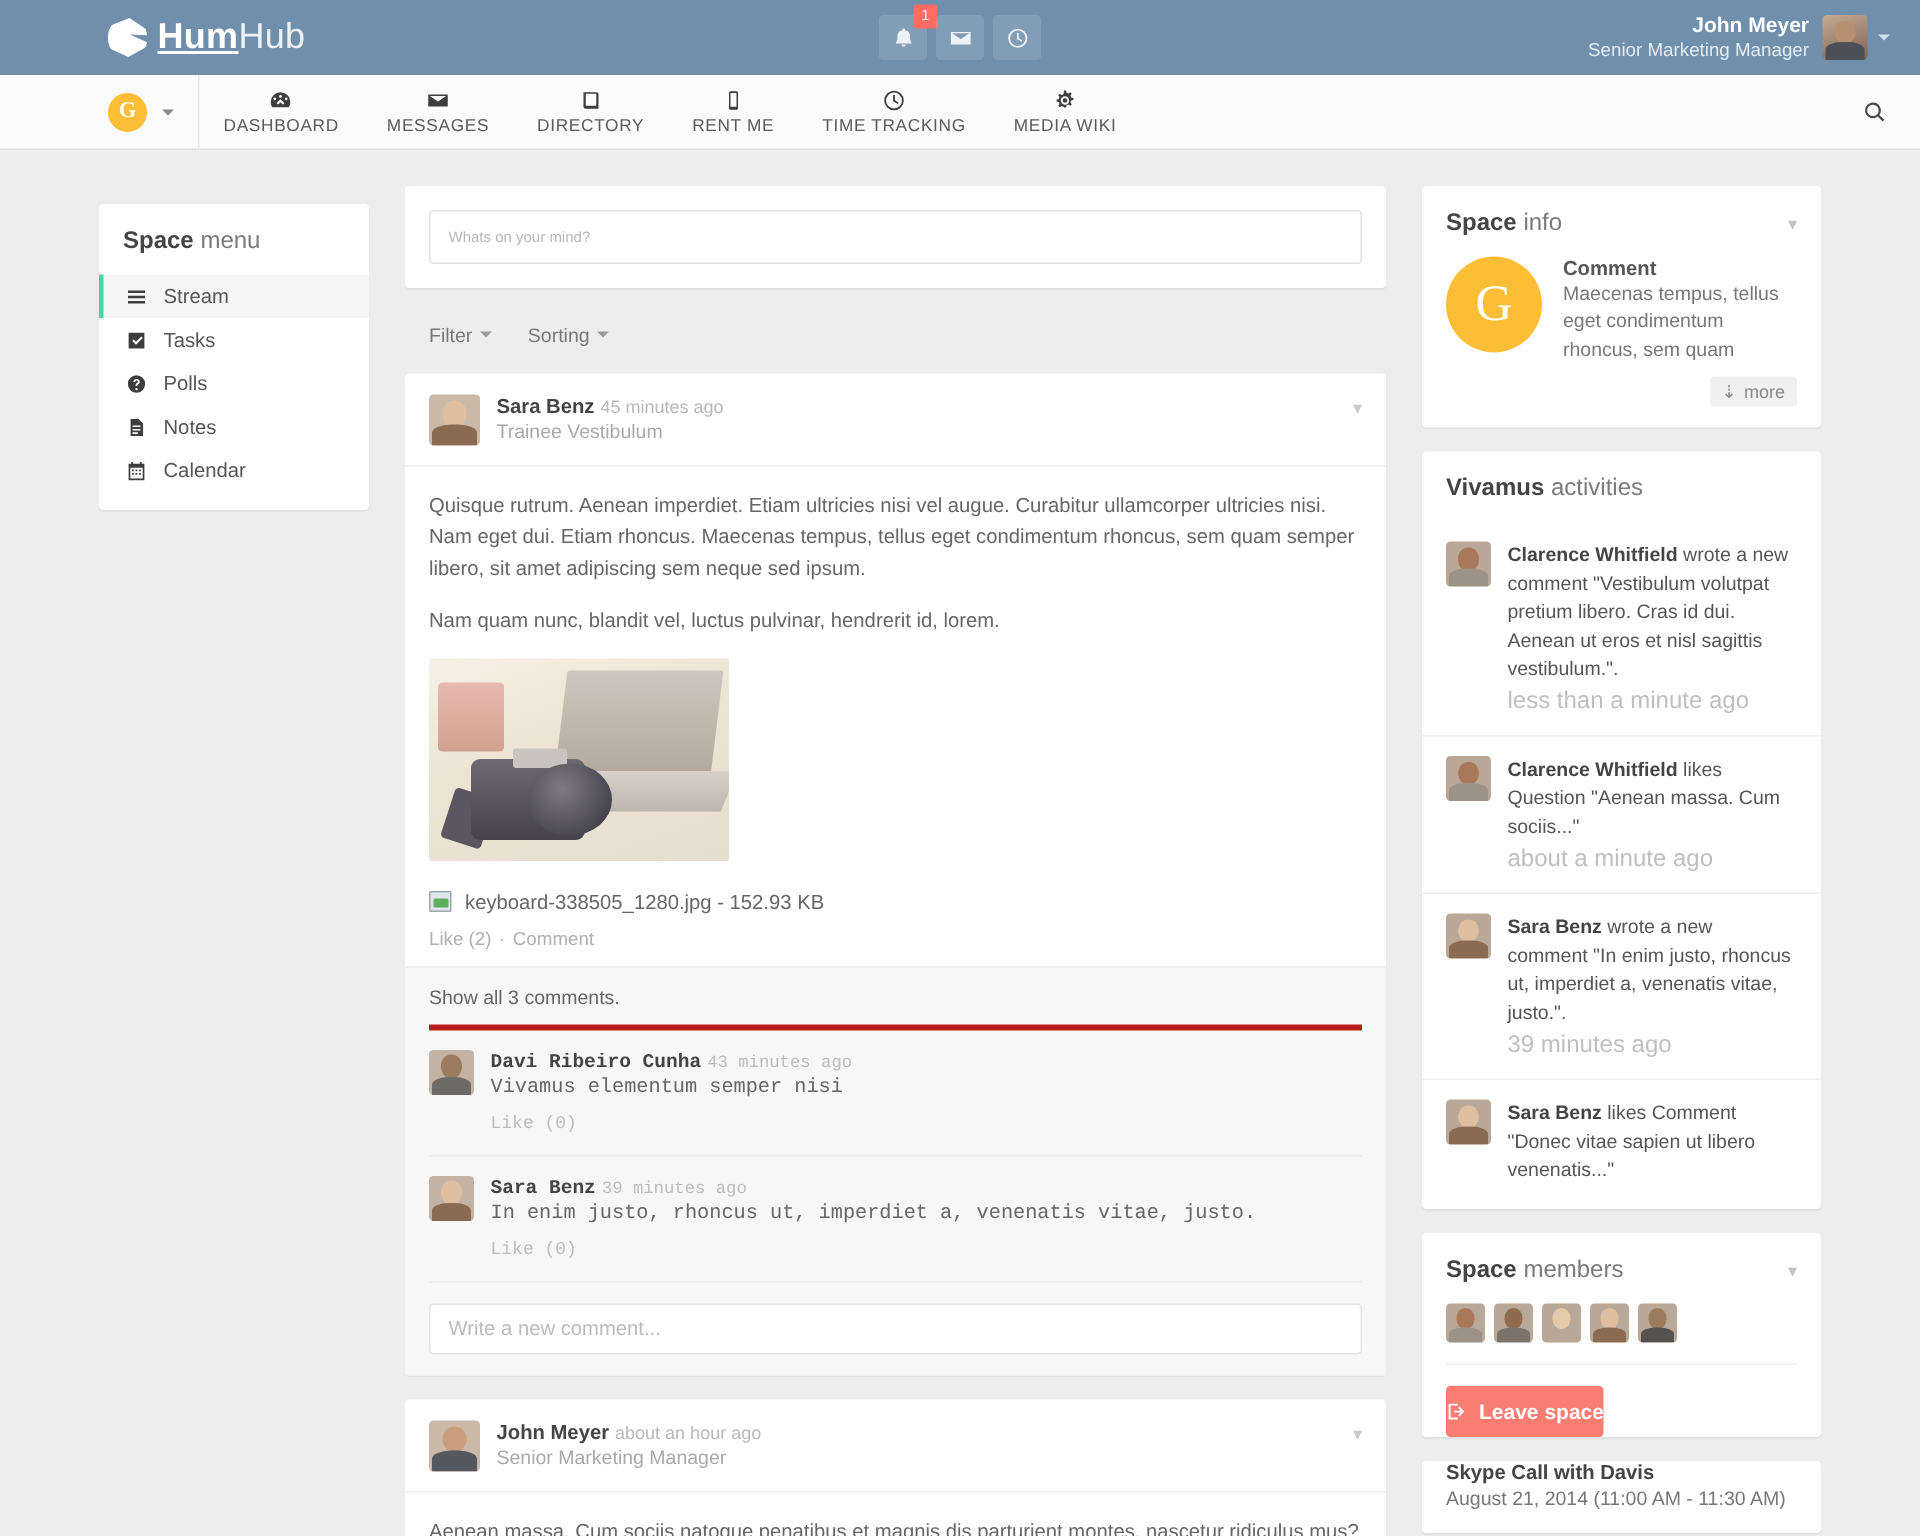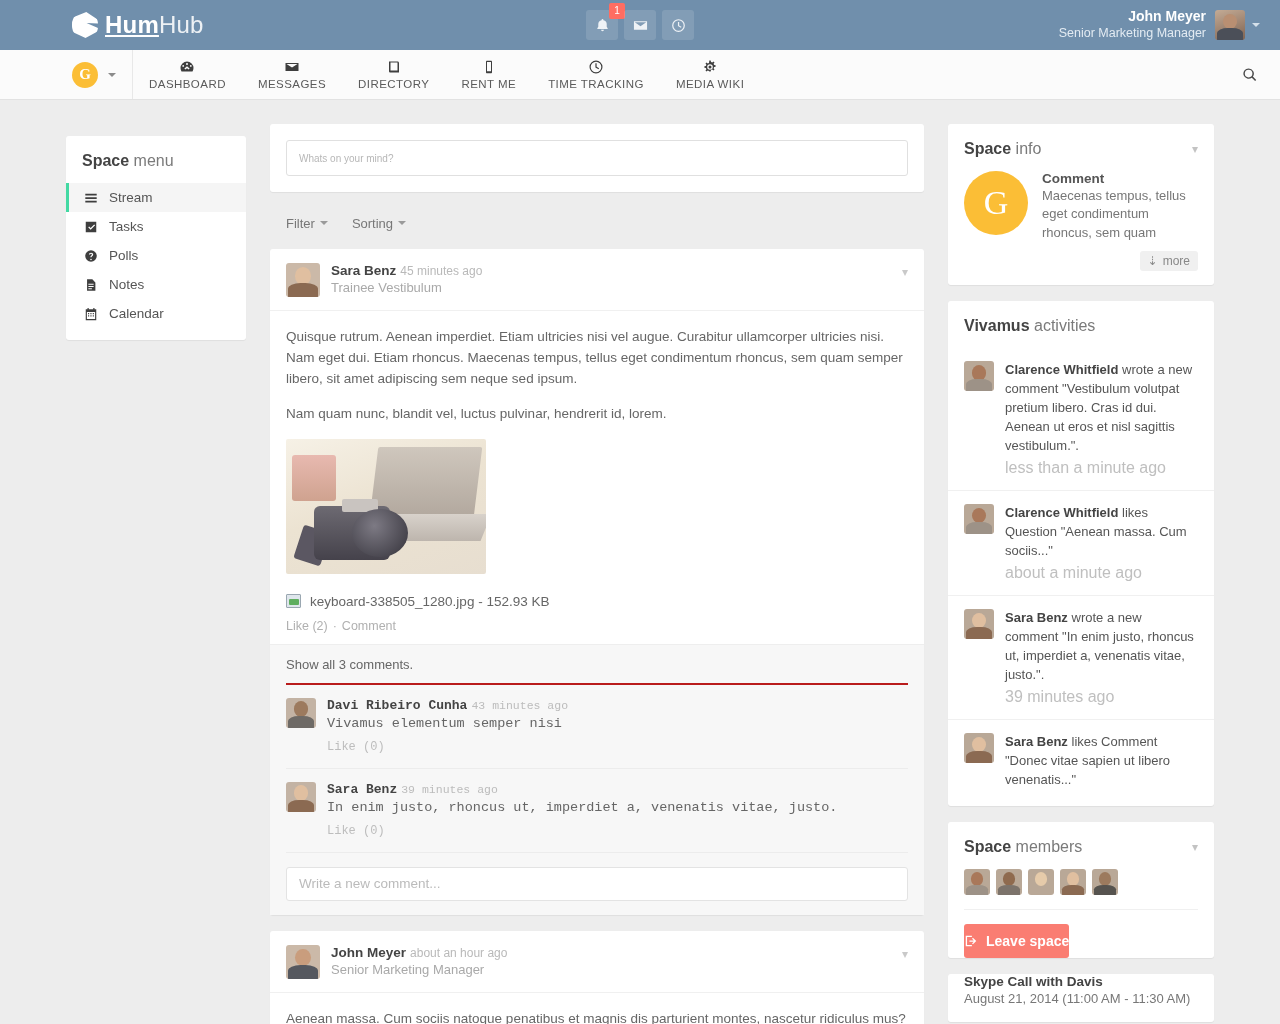--- a/index.html
+++ b/index.html
@@ -202,21 +202,21 @@
   }
   .file-ico:after{content:"";position:absolute;left:2px;bottom:2px;width:10px;height:6px;background:#5fae5f;border-radius:1px;}
 
   .post-actions {
     padding:0 16px 11px 16px; font-size:12.5px; color:#b0b0b0;
   }
   .post-actions a { color:#b0b0b0; text-decoration:none; cursor:pointer; }
   .dot { margin:0 5px; }
 
   .comments { background:#f7f7f7; border-top:1px solid #eee; padding:12px 16px 14px 16px; }
-  .show-all { font-size:13px; color:#666; padding-bottom:11px; border-bottom:2px solid #b91c1c; cursor:pointer; }
+  .show-all { font-size:13px; color:#666; padding-bottom:11px; border-bottom:4px solid #b91c1c; cursor:pointer; }
   .comment { display:flex; gap:11px; padding:13px 0 4px 0; border-bottom:1px solid #ececec;font-family:Liberation Mono, monospace; }
   .comment:last-of-type { border-bottom:1px solid #ececec; }
   .c-av { width:30px;height:30px;border-radius:3px;overflow:hidden;flex:none;position:relative;background:#c3b3a4; }
   .c-name { font-weight:bold; color:#444; font-size:13px; }
   .c-time { color:#bcbcbc; font-size:11.5px; font-weight:normal; margin-left:4px; }
   .c-text { color:#666; font-size:13.5px; margin-top:3px; }
   .c-like { color:#bdbdbd; font-size:12px; margin:9px 0 10px 0; cursor:pointer; }
   .new-comment {
     width:100%; height:34px; border:1px solid #e3e3e3; border-radius:3px;
     padding:0 12px; margin-top:14px; font-size:13.5px; outline:none;

